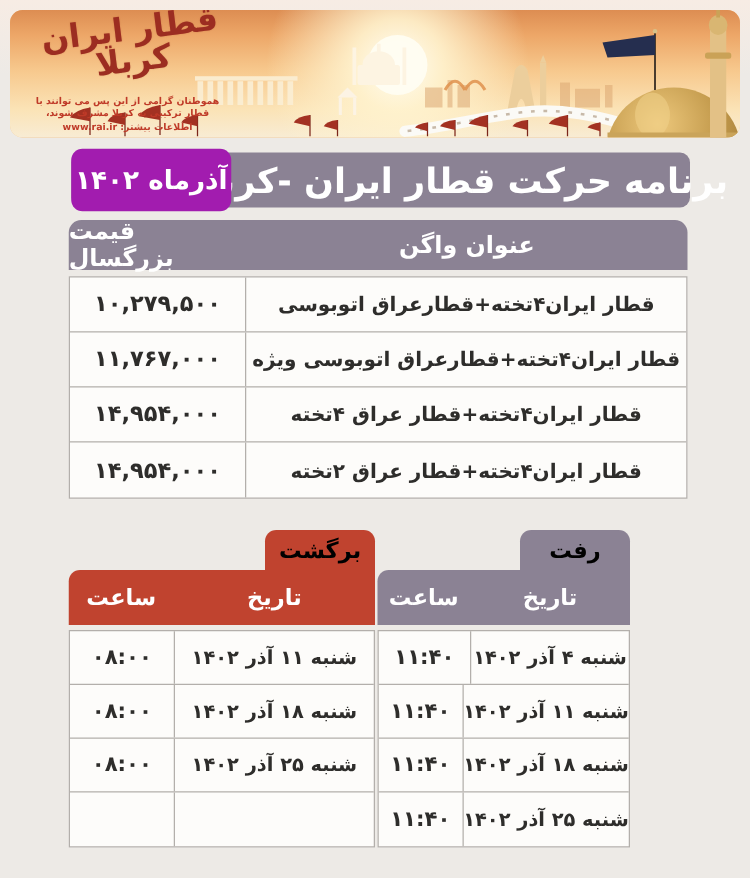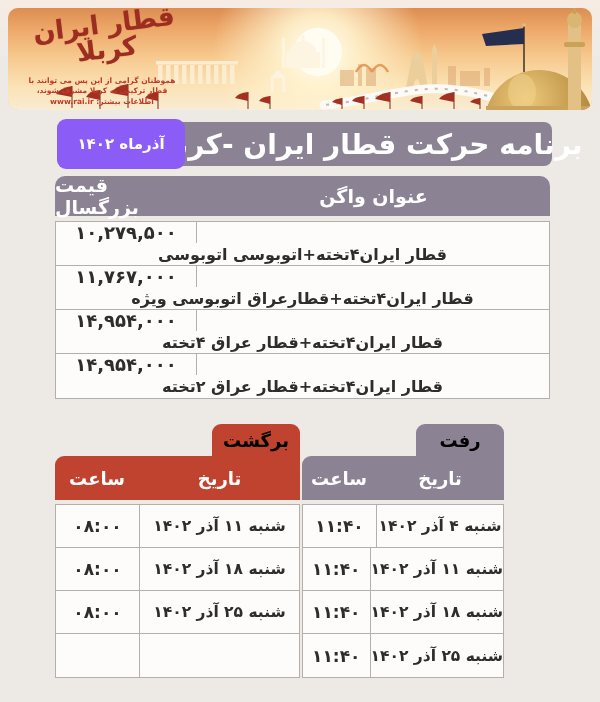--- a/index.html
+++ b/index.html
@@ -38,36 +38,36 @@
     position:absolute; left:57px; top:122px; width:495px; height:44px;
     background:#8b8294; border-radius:8px;
   }
   .title-text {
     position:absolute; left:130px; right:0; top:0; height:100%;
     display:flex; align-items:center; justify-content:center;
     direction:rtl; color:#fff; font-weight:bold; font-size:28px; white-space:nowrap;
   }
   .month-badge {
     position:absolute; left:0; top:-3px; width:128px; height:50px;
-    background:#8b5cf6; border-radius:9px;
-    display:flex; align-items:center; justify-content:center;
-    direction:rtl; color:#fff; font-weight:bold; font-size:15px; white-space:nowrap;
+    background:#a21caf; border-radius:9px;
+    display:flex; align-items:center; justify-content:center;
+    direction:rtl; color:#fff; font-weight:bold; font-size:21px; white-space:nowrap;
   }
 
   
   .price-table { position:absolute; left:55px; top:176px; width:495px; }
   .pt-header {
     display:flex; height:40px; background:#8b8294;
     border-radius:10px 10px 0 0;
     color:#fff; font-weight:bold; font-size:19px;
   }
   .pt-header .h-price { width:142px; display:flex; align-items:center; justify-content:center; }
   .pt-header .h-wagon { flex:1; display:flex; align-items:center; justify-content:center; direction:rtl; }
   .pt-body { margin-top:5px; border:1px solid #b3afab; background:#fdfcfa; }
-  .pt-row { display:flex; height:44px; border-bottom:1px solid #b3afab;flex-direction:column; }
+  .pt-row { display:flex; height:44px; border-bottom:1px solid #b3afab; }
   .pt-row:last-child { border-bottom:none; }
   .pt-price {
     width:141px; border-right:1px solid #b3afab;
     display:flex; align-items:center; justify-content:center;
     font-weight:bold; font-size:18px; color:#2e2d2b; white-space:nowrap;
   }
   .pt-wagon {
     flex:1; display:flex; align-items:center; justify-content:center;
     direction:rtl; font-weight:bold; font-size:16px; color:#2e2d2b; white-space:nowrap;
   }
@@ -254,21 +254,21 @@
   </div>
 
   <div class="price-table">
     <div class="pt-header">
       <div class="h-price">قیمت بزرگسال</div>
       <div class="h-wagon">عنوان واگن</div>
     </div>
     <div class="pt-body">
       <div class="pt-row">
         <div class="pt-price">۱۰,۲۷۹,۵۰۰</div>
-        <div class="pt-wagon">قطار ایران۴تخته+اتوبوسی اتوبوسی</div>
+        <div class="pt-wagon">قطار ایران۴تخته+قطارعراق اتوبوسی</div>
       </div>
       <div class="pt-row">
         <div class="pt-price">۱۱,۷۶۷,۰۰۰</div>
         <div class="pt-wagon">قطار ایران۴تخته+قطارعراق اتوبوسی ویژه</div>
       </div>
       <div class="pt-row">
         <div class="pt-price">۱۴,۹۵۴,۰۰۰</div>
         <div class="pt-wagon">قطار ایران۴تخته+قطار عراق ۴تخته</div>
       </div>
       <div class="pt-row">

